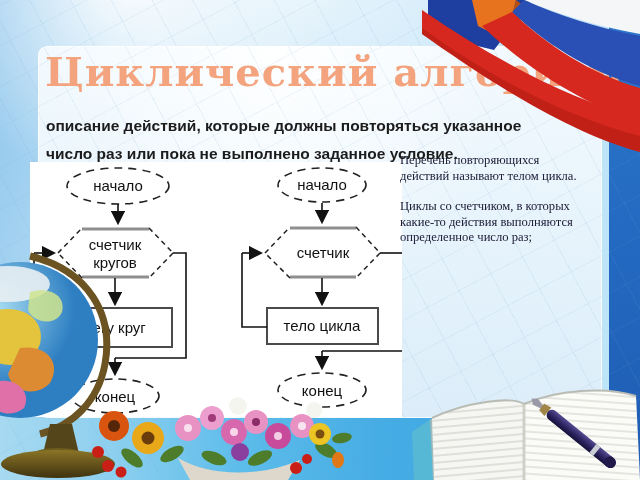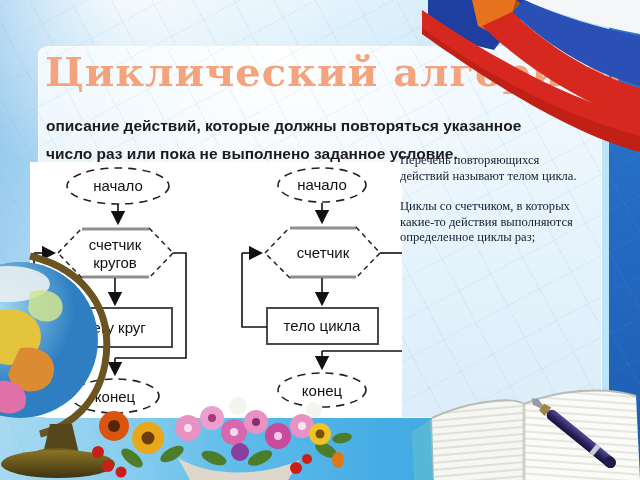--- a/index.html
+++ b/index.html
@@ -123,21 +123,21 @@
     <line x1="92" y1="191" x2="92" y2="207" stroke="#111" stroke-width="1.6" marker-end="url(#ahR)"></line>
     <ellipse cx="92" cy="230" rx="44" ry="17" fill="#fff" stroke="#222" stroke-width="1.6" stroke-dasharray="8 6"></ellipse>
     <text x="92" y="236" text-anchor="middle">конец</text>
   </svg>
 
   <div id="sidebar-text">
     <p>Перечень повторяющихся
 действий называют телом цикла.</p>
     <p>Циклы со счетчиком, в которых
 какие-то действия выполняются
-определенное циклы раз;</p>
+определенное число раз;</p>
   </div>
 
   <div id="page-title">Циклический алгоритм</div>
   <div id="subtitle">описание действий, которые должны повторяться указанное
 число раз или пока не выполнено заданное условие.</div>
 
   <svg class="decor" style="right:0;top:0" width="220" height="165" viewBox="0 0 220 165">
     <path d="M 8,0 L 112,0 L 74,50 L 8,34 Z" fill="#1e3f9f"></path>
     <path d="M 2,10 C 75,60 150,100 220,118 L 220,152 C 145,132 60,75 2,34 Z" fill="#d6281e"></path>
     <path d="M 2,28 C 70,78 150,118 220,136 L 220,152 C 145,132 60,75 2,34 Z" fill="#b01a12" opacity=".55"></path>

